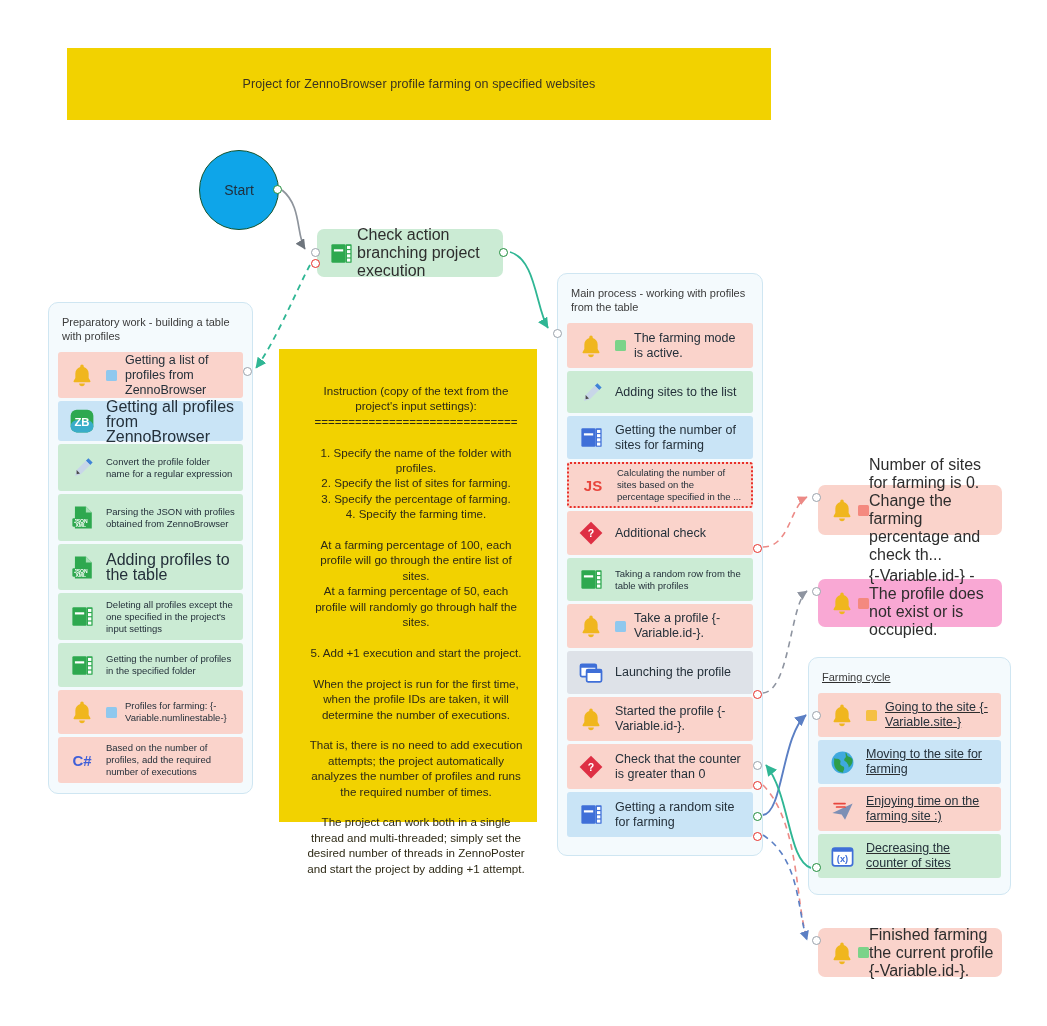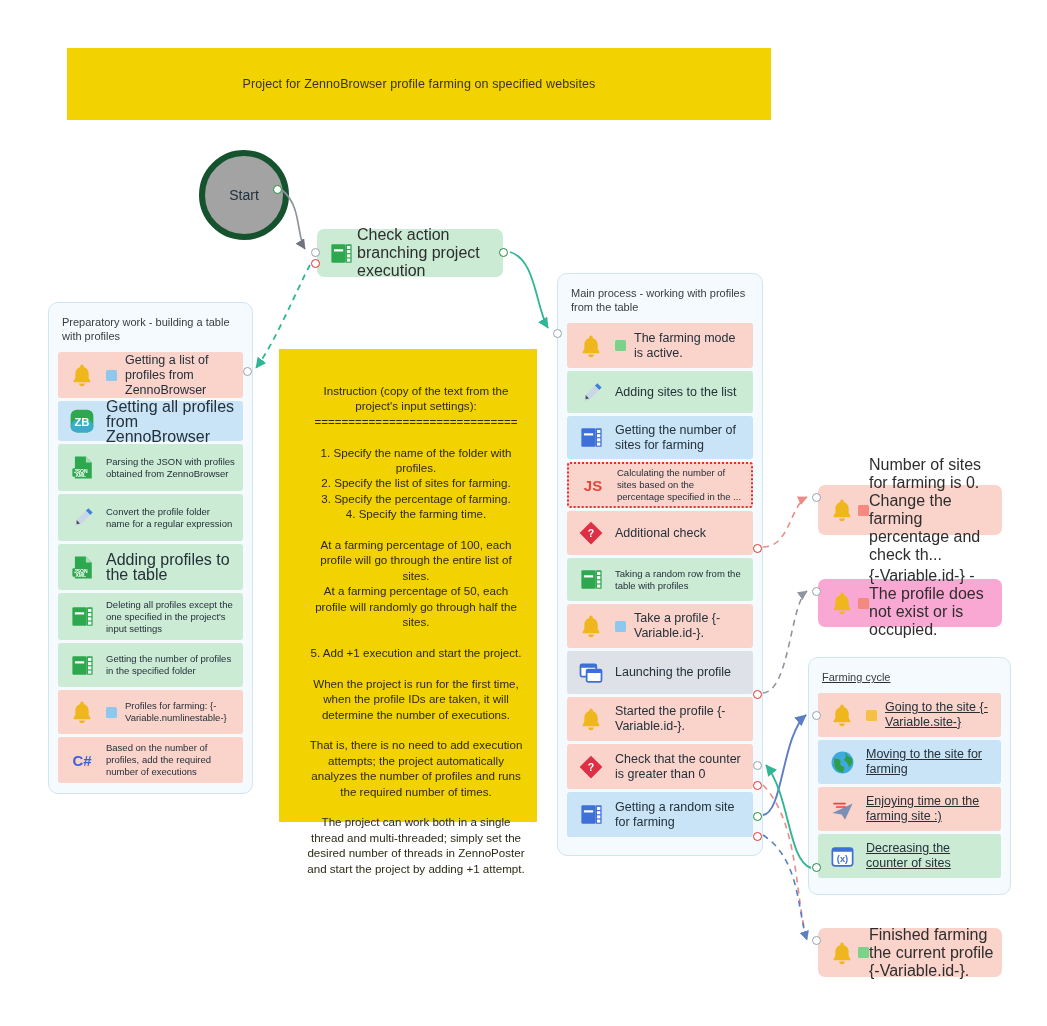--- a/index.html
+++ b/index.html
@@ -15,21 +15,21 @@
   
   .title-banner{
     position:absolute;left:67px;top:25px;width:704px;height:72px;
     background:#F2D200;display:flex;align-items:center;justify-content:center;
     font-size:12.5px;color:#3a3320;letter-spacing:.1px;
   }
 
   
   .start-node{
     position:absolute;left:199px;top:127px;width:78px;height:78px;border-radius:50%;
-    background:#a3a3a3;border:6px solid #14532d;
+    background:#0ea5e9;border:1px solid #14532d;
     display:flex;align-items:center;justify-content:center;
     font-size:14px;color:#20303f;
   }
 
   
   .free-node{
     position:absolute;border-radius:7px;display:flex;align-items:center;
     box-sizing:border-box;padding:6px 8px;
   }
 
@@ -129,39 +129,39 @@
             <rect x="3" y="15" width="26" height="14" rx="7" fill="#3BAEDE" opacity=".85"></rect>
             <text x="16" y="22" font-size="13" font-weight="bold" fill="#fff" text-anchor="middle" font-family="Liberation Sans, sans-serif">ZB</text>
           </svg>
       </span>
       <span class="txt lg">Getting all profiles from ZennoBrowser</span>
     </div>
 
     <div class="node green" style="height:47px">
       <span class="ico">
         <svg width="27" height="27" viewBox="0 0 32 32">
+            <path d="M23 5l5 5-3 3-5-5z" fill="#3F83D8"></path>
+            <path d="M20 8l5 5-11 11-7 2 2-7z" fill="#C8D6E8"></path>
+            <path d="M9 19l4 4-4 1z" fill="#4a4a4a"></path>
+          </svg>
+      </span>
+      <span class="txt sm">Convert the profile folder name for a regular expression</span>
+    </div>
+
+    <div class="node green" style="height:47px">
+      <span class="ico">
+        <svg width="27" height="27" viewBox="0 0 32 32">
             <path d="M7 3h13l7 7v19H7z" fill="#2EA84F"></path>
             <path d="M20 3l7 7h-7z" fill="#A6E0B6"></path>
             <rect x="4" y="17" width="20" height="10" rx="1.5" fill="#2EA84F"></rect>
             <text x="14" y="22" font-size="6" font-weight="bold" fill="#fff" text-anchor="middle" font-family="Liberation Sans, sans-serif">JSON</text>
             <text x="14" y="27" font-size="6" font-weight="bold" fill="#fff" text-anchor="middle" font-family="Liberation Sans, sans-serif">XML</text>
           </svg>
       </span>
       <span class="txt sm">Parsing the JSON with profiles obtained from ZennoBrowser</span>
-    </div>
-
-    <div class="node green" style="height:47px">
-      <span class="ico">
-        <svg width="27" height="27" viewBox="0 0 32 32">
-            <path d="M23 5l5 5-3 3-5-5z" fill="#3F83D8"></path>
-            <path d="M20 8l5 5-11 11-7 2 2-7z" fill="#C8D6E8"></path>
-            <path d="M9 19l4 4-4 1z" fill="#4a4a4a"></path>
-          </svg>
-      </span>
-      <span class="txt sm">Convert the profile folder name for a regular expression</span>
     </div>
 
     <div class="node green" style="height:46px">
       <span class="ico">
         <svg width="27" height="27" viewBox="0 0 32 32">
             <path d="M7 3h13l7 7v19H7z" fill="#2EA84F"></path>
             <path d="M20 3l7 7h-7z" fill="#A6E0B6"></path>
             <rect x="4" y="17" width="20" height="10" rx="1.5" fill="#2EA84F"></rect>
             <text x="14" y="22" font-size="6" font-weight="bold" fill="#fff" text-anchor="middle" font-family="Liberation Sans, sans-serif">JSON</text>
             <text x="14" y="27" font-size="6" font-weight="bold" fill="#fff" text-anchor="middle" font-family="Liberation Sans, sans-serif">XML</text>

